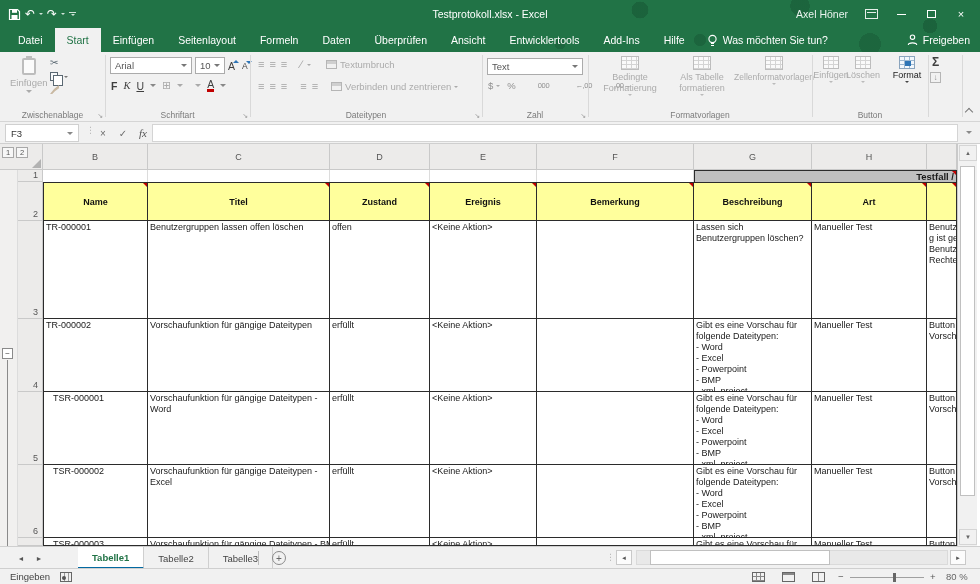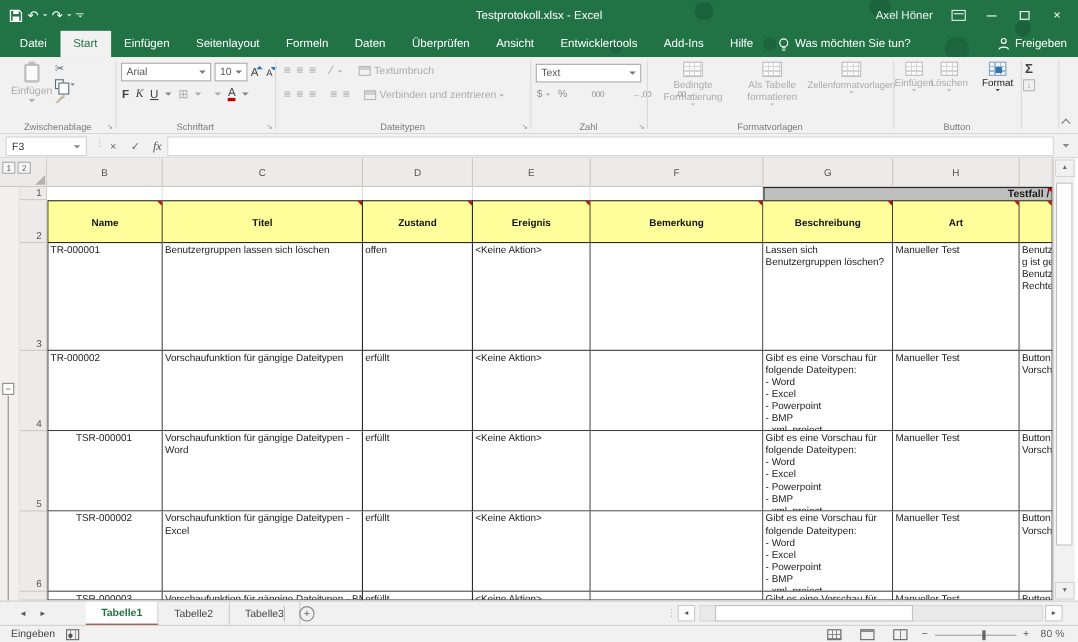--- a/index.html
+++ b/index.html
@@ -123,32 +123,32 @@
 
   .gridbody { position:absolute; left:43px; top:26px; width:914px; height:376px; overflow:hidden;
     display:grid; grid-template-columns:105px 182px 100px 107px 157px 118px 115px 30px;
     grid-template-rows:12px 39px 98px 73px 73px 73px auto; background:#fff; }
   .r1 { border-right:1px solid #dcdcdc; background:#fff; }
   .testfall { grid-column:6 / span 3; border:1px solid #2b2b2b; border-bottom:none; background:#bfbfbf; display:flex; align-items:center; justify-content:flex-end; font-weight:bold; font-size:9.5px; color:#1a1a1a; padding-right:2px; position:relative; }
   .hdr { border-top:1px solid #2b2b2b; border-right:1px solid #2b2b2b; border-bottom:1px solid #2b2b2b; background:#ffff9c; display:flex; align-items:center; justify-content:center; font-weight:bold; font-size:9px; color:#111; position:relative; }
   .hdr.first, .t.first { border-left:1px solid #2b2b2b; }
   .hdr::after, .testfall::after { content:""; position:absolute; top:0; right:0; border-top:4px solid #c00000; border-left:4px solid transparent; }
   .t { border-right:1px solid #2b2b2b; border-bottom:1px solid #2b2b2b; background:#fff; font-size:9px; line-height:11px; color:#1a1a1a; padding:1px 2px; overflow:hidden; white-space:pre; }
-  .t.indent { padding-left:25px; }
+  .t.indent { padding-left:9px; }
 
   .vscroll { position:absolute; left:957px; top:0; width:20px; height:402px; background:#f1f1f1; border-left:1px solid #c9c9c9; }
   .vs-btn { position:absolute; left:1px; width:18px; height:16px; background:#f1f1f1; border:1px solid #d5d5d5; display:flex; align-items:center; justify-content:center; font-size:6px; color:#666; }
   .vs-thumb { position:absolute; left:2px; top:22px; width:15px; height:330px; background:#fff; border:1px solid #c0c0c0; }
 
   
   .tabsbar { position:absolute; left:0; top:546px; width:980px; height:22px; background:#f1f1f1; border-top:1px solid #cfcfcf; }
   .tnav { position:absolute; top:0; height:22px; width:18px; display:flex; align-items:center; justify-content:center; font-size:7px; color:#555; }
   .stabs { position:absolute; left:78px; top:0; height:22px; display:flex; }
   .stab { padding:0 14px; display:flex; align-items:center; font-size:9.5px; color:#444; border-right:1px solid #cfcfcf; }
-  .stab.active { background:#fff; color:#217346; font-weight:bold; border-bottom:2px solid #7f1d1d; }
+  .stab.active { background:#fff; color:#217346; font-weight:bold; border-bottom:2px solid #0369a1; }
   .tabsep { position:absolute; left:258px; top:4px; width:1px; height:14px; background:#bbb; }
   .newsheet { position:absolute; left:272px; top:4px; width:14px; height:14px; border:1px solid #8a8a8a; border-radius:50%; display:flex; align-items:center; justify-content:center; font-size:10px; color:#666; }
   .hsb-dots { position:absolute; left:606px; top:5px; color:#b9b9b9; font-size:9px; }
   .hsb-btn { position:absolute; top:3px; width:16px; height:15px; background:#fcfcfc; border:1px solid #c9c9c9; display:flex; align-items:center; justify-content:center; font-size:6px; color:#555; }
   .hsb-track { position:absolute; left:636px; top:3px; width:312px; height:15px; background:#e9e9e9; border:1px solid #dadada; }
   .hsb-thumb { position:absolute; left:650px; top:3px; width:180px; height:15px; background:#fff; border:1px solid #c0c0c0; }
 
   
   .statusbar { position:absolute; left:0; top:568px; width:980px; height:28px; background:#f1f1f1; border-top:1px solid #cfcfcf; font-size:9.5px; color:#444; }
   .mode { position:absolute; left:10px; top:2px; }
@@ -454,21 +454,21 @@
       <div class="hdr first">Name</div>
       <div class="hdr">Titel</div>
       <div class="hdr">Zustand</div>
       <div class="hdr">Ereignis</div>
       <div class="hdr">Bemerkung</div>
       <div class="hdr">Beschreibung</div>
       <div class="hdr">Art</div>
       <div class="hdr"></div>
 
       <div class="t first">TR-000001</div>
-      <div class="t">Benutzergruppen lassen sich löschen</div>
+      <div class="t">Benutzergruppen lassen offen löschen</div>
       <div class="t">offen</div>
       <div class="t">&lt;Keine Aktion&gt;</div>
       <div class="t"></div>
       <div class="t">Lassen sich
 Benutzergruppen löschen?</div>
       <div class="t">Manueller Test</div>
       <div class="t">Benutzerg
 g ist geöf
 Benutzer
 Rechte</div>

